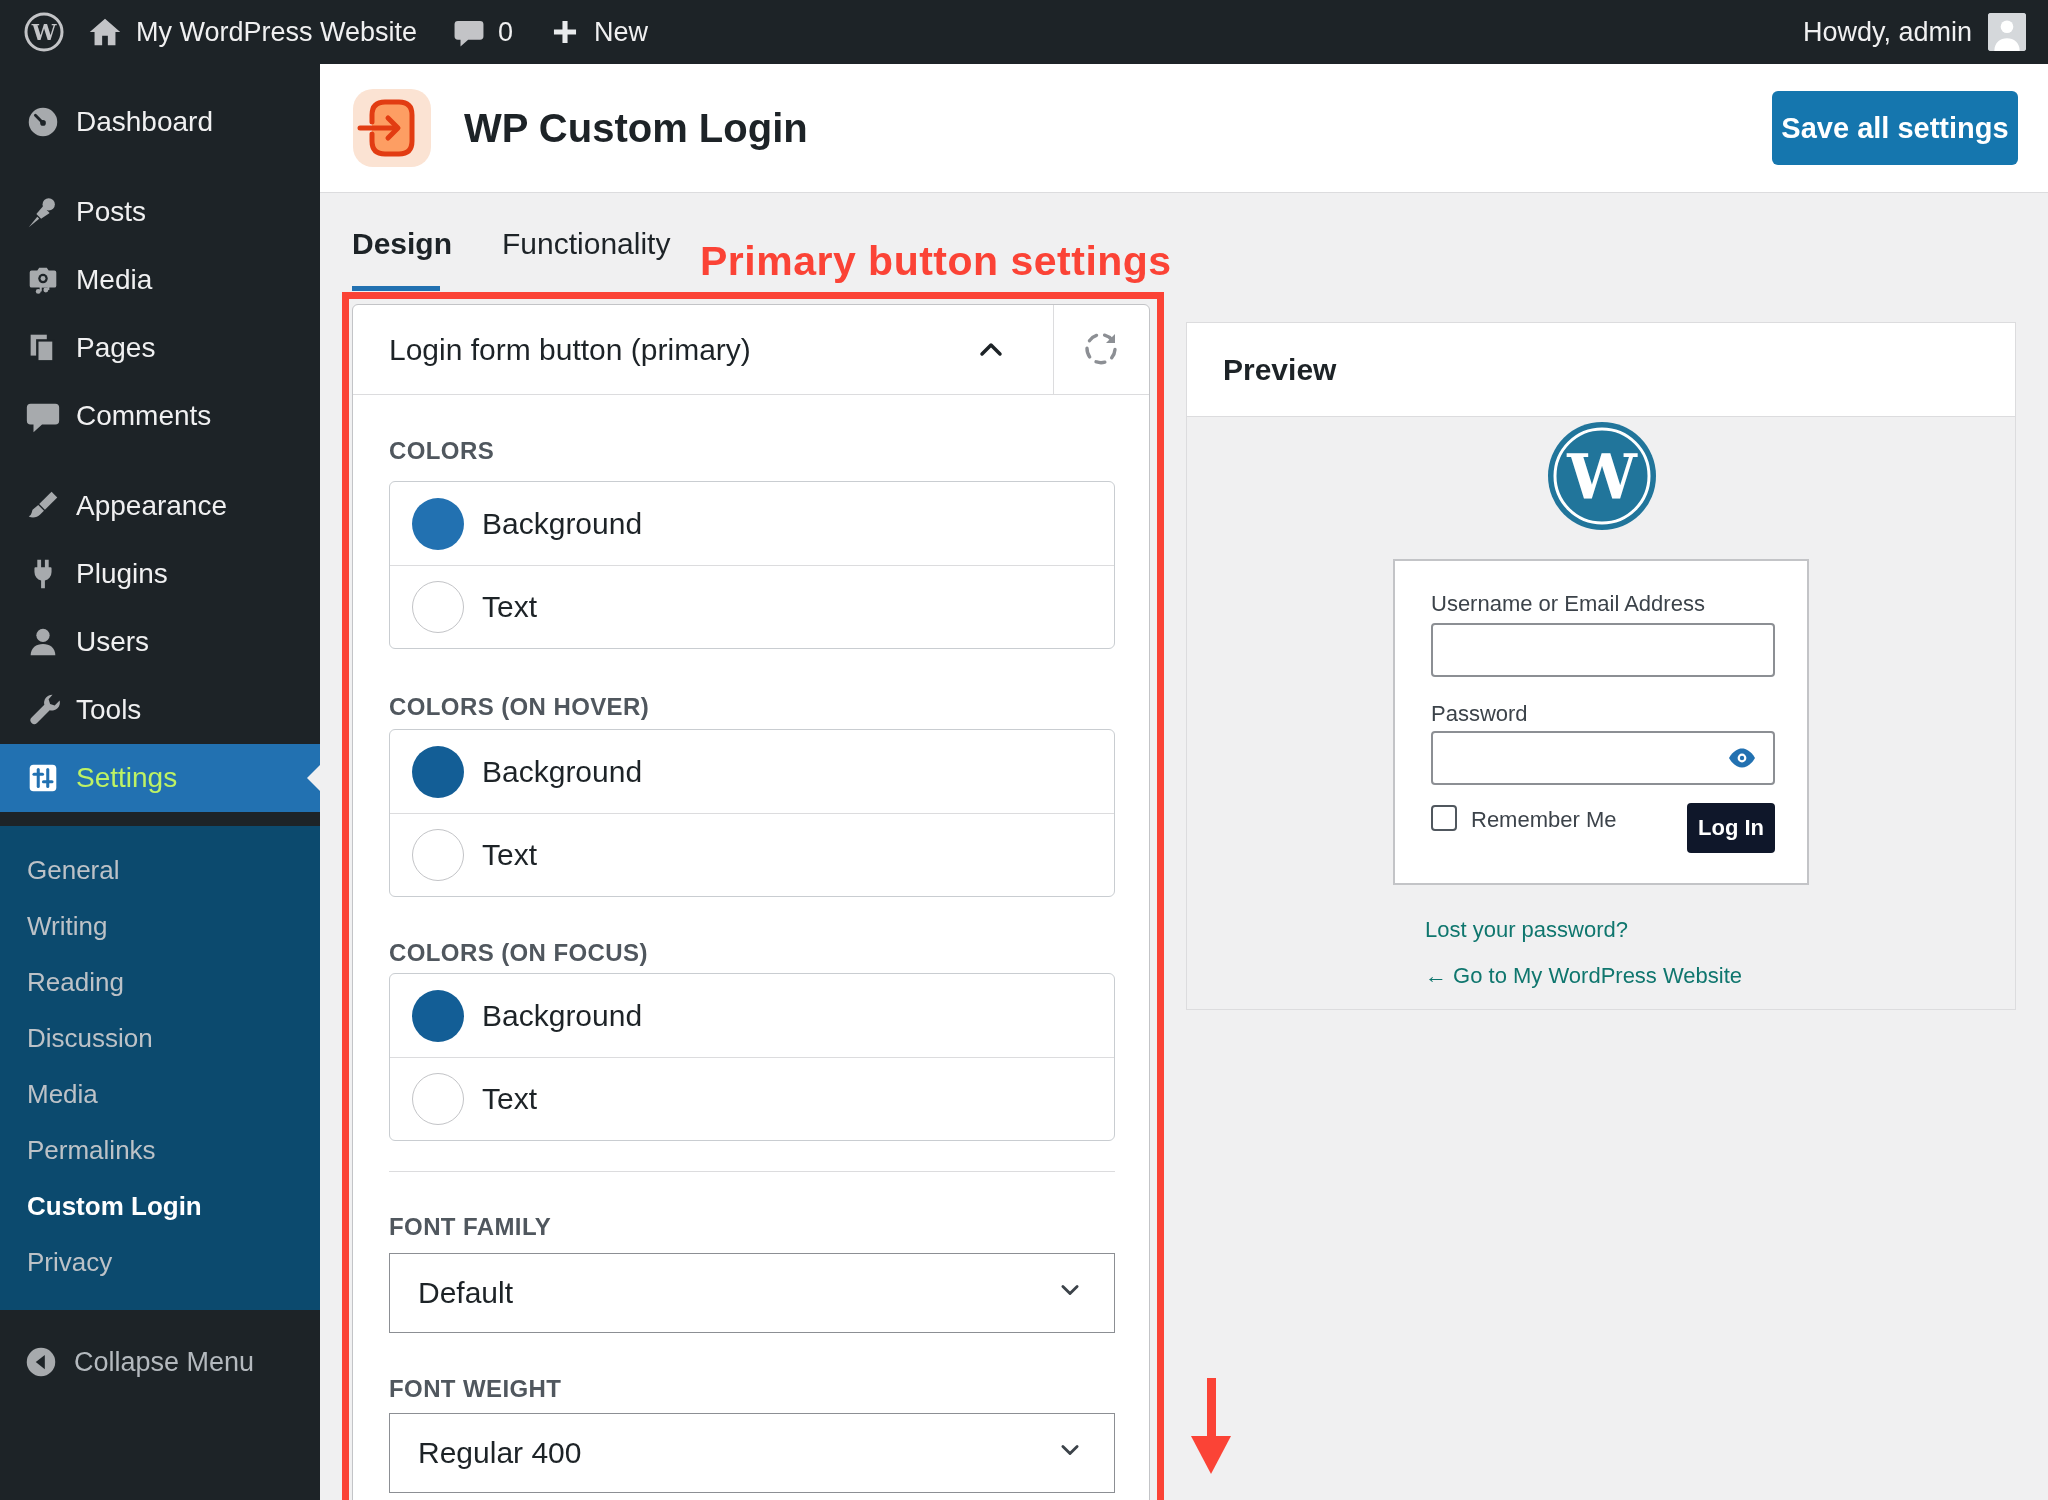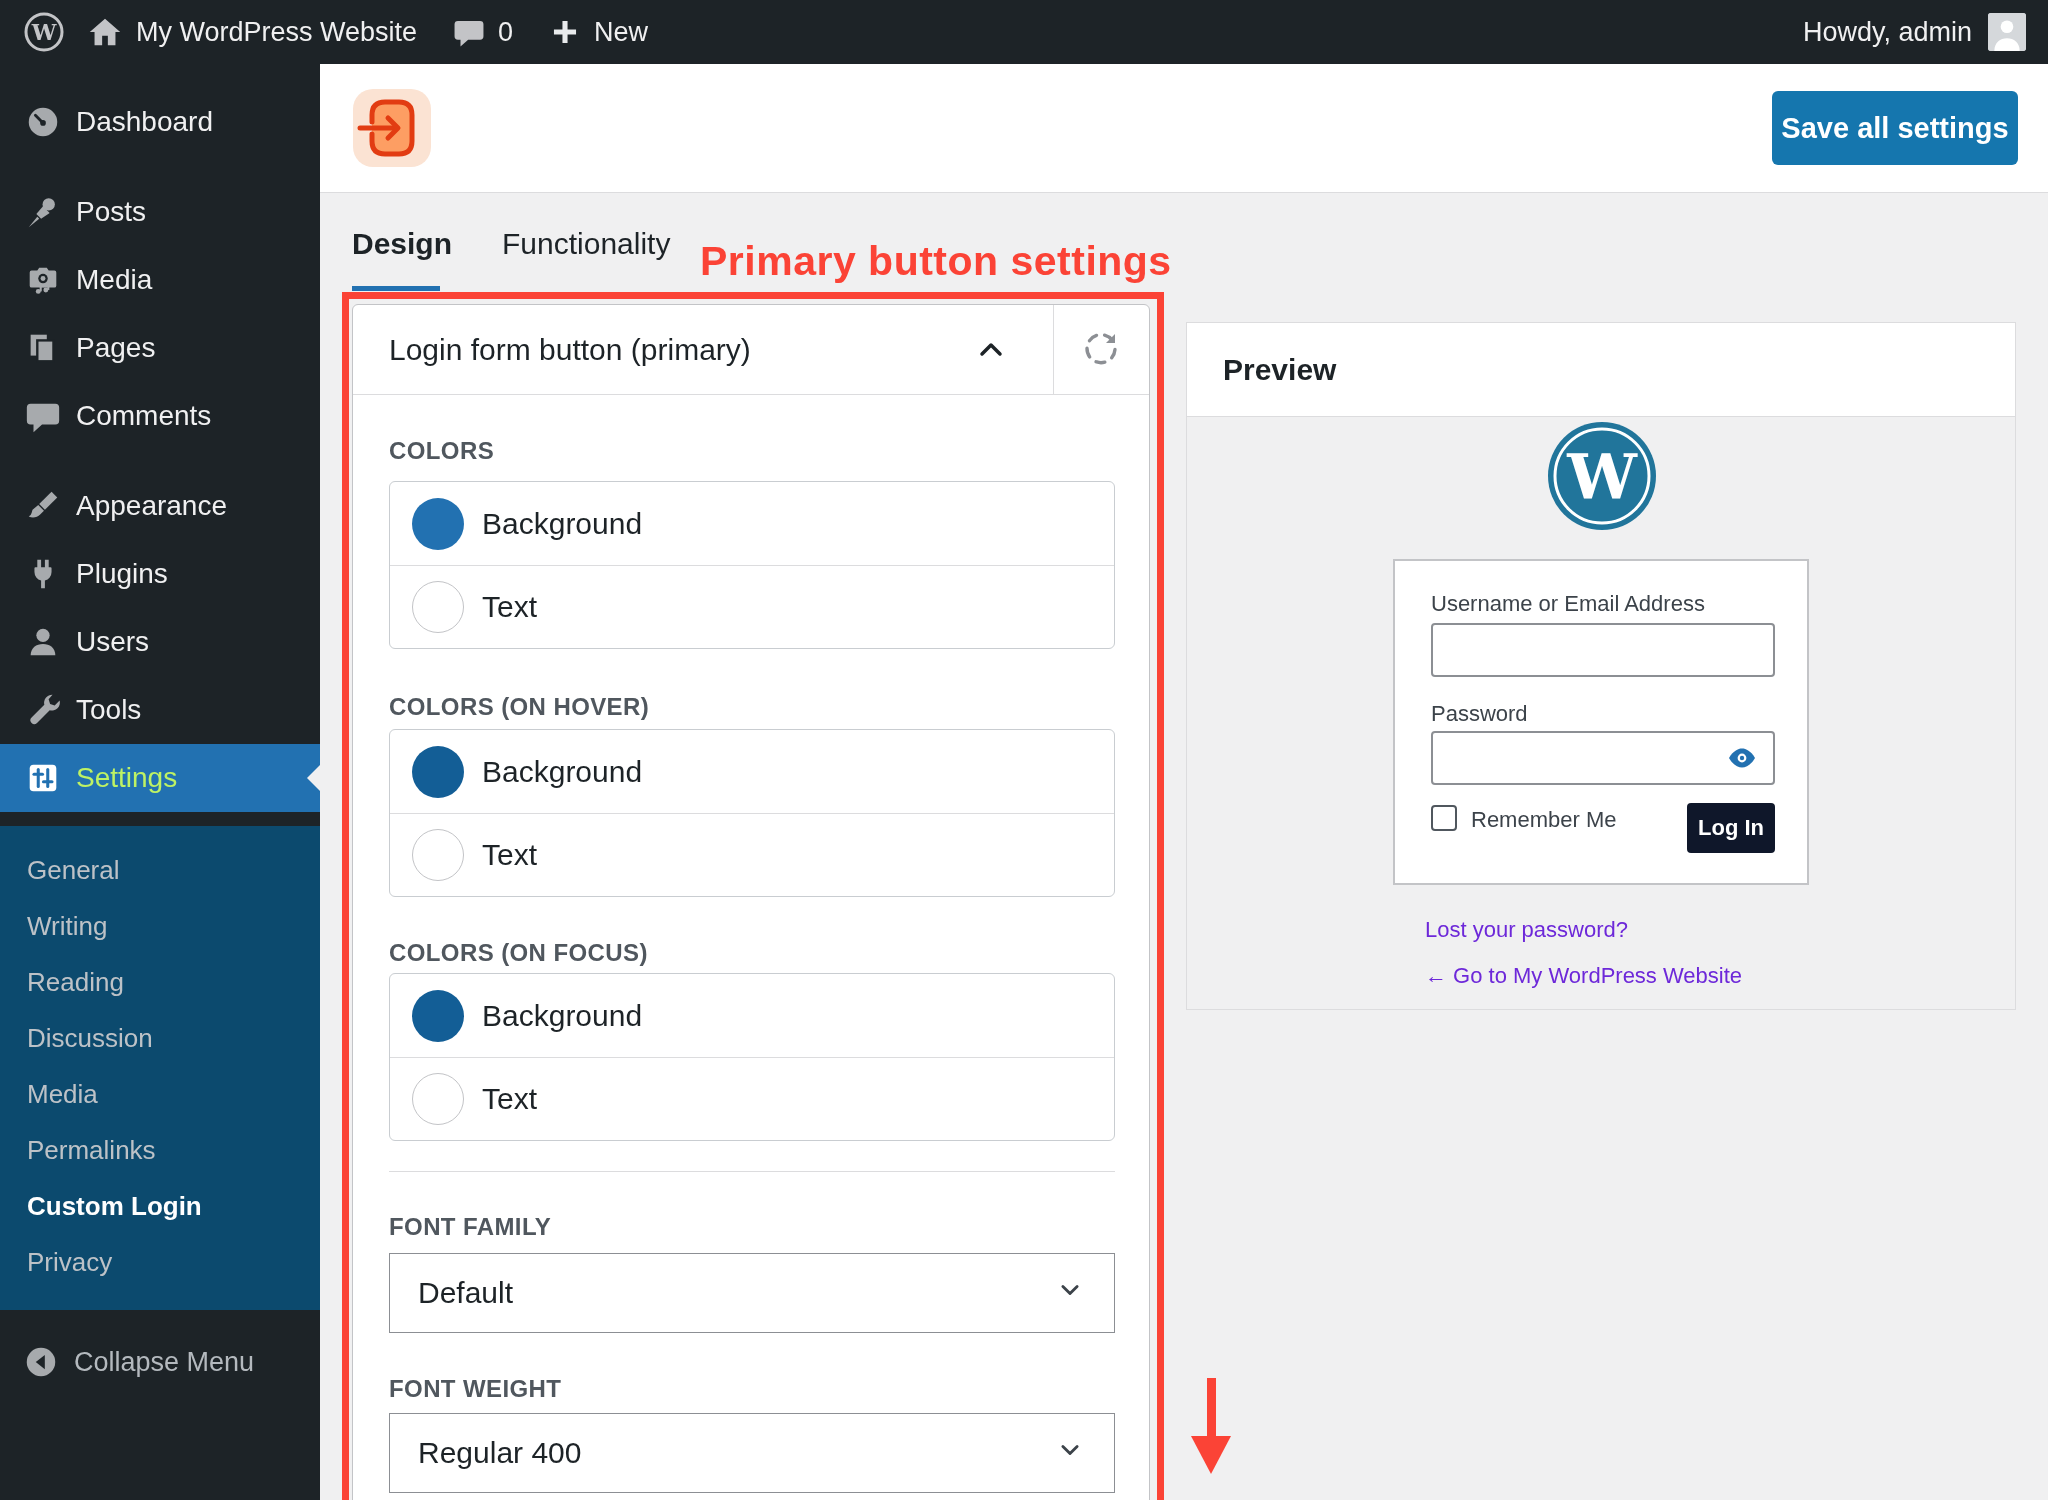--- a/index.html
+++ b/index.html
@@ -75,21 +75,21 @@
   .preview-title { position:absolute; left:36px; top:0; height:94px; display:flex; align-items:center; font-size:30px; font-weight:600; color:#1d2327; }
   .wp-logo-big { position:absolute; left:359px; top:97px; width:112px; height:112px; }
   .login-form { position:absolute; left:206px; top:236px; width:416px; height:326px; background:#fff; border:2px solid #c3c4c7; }
   .fl-label { position:absolute; left:36px; font-size:22px; color:#3c434a; }
   .f-input { position:absolute; left:36px; width:344px; height:54px; background:#fff; border:2px solid #8c8f94; border-radius:4px; }
   .eye { position:absolute; right:16px; top:14px; width:30px; height:22px; cursor:pointer; }
   .checkbox { position:absolute; left:36px; top:244px; width:26px; height:26px; border:2px solid #50575e; border-radius:4px; background:#fff; cursor:pointer; }
   .remember { position:absolute; left:76px; top:246px; font-size:22px; color:#3c434a; }
   .login-btn { position:absolute; right:32px; top:242px; width:88px; height:50px; background:#0f172a; border:none; border-radius:4px;
                color:#fff; font-size:22px; font-weight:600; cursor:pointer; font-family:"Liberation Sans","DejaVu Sans",sans-serif; }
-  .pv-link { position:absolute; left:238px; font-size:22px; color:#6d28d9; cursor:pointer; }
+  .pv-link { position:absolute; left:238px; font-size:22px; color:#0f766e; cursor:pointer; }
 </style>
 </head>
 <body>
 
 <div class="app">
 
   <div class="adminbar">
     <span class="item" style="left:22px">
       <svg width="44" height="44" viewBox="0 0 44 44">
         <circle cx="22" cy="22" r="18" fill="none" stroke="#c3c4c7" stroke-width="3"></circle>
@@ -267,20 +267,21 @@
   <div class="content-header">
     <span class="plugin-icon">
       <svg width="80" height="80" viewBox="0 0 80 80">
         <rect x="1" y="1" width="78" height="78" rx="20" fill="#fbe3d3"></rect>
         <rect x="20" y="14" width="40" height="52" rx="13" fill="#fd9e63"></rect>
         <path d="M20 34 L20 27 Q20 14 33 14 L47 14 Q60 14 60 27 L60 53 Q60 66 47 66 L33 66 Q20 66 20 53 L20 46" fill="none" stroke="#e23c12" stroke-width="5" stroke-linecap="round"></path>
         <line x1="8" y1="40" x2="44" y2="40" stroke="#e23c12" stroke-width="5" stroke-linecap="round"></line>
         <path d="M36 30 L46 40 L36 50" fill="none" stroke="#e23c12" stroke-width="5" stroke-linecap="round" stroke-linejoin="round"></path>
       </svg>
     </span>
+    <h1 class="page-title">WP Custom Login</h1>
     <button class="save-btn">Save all settings</button>
   </div>
 
   <div class="tab tab-design">Design</div>
   <div class="tab tab-functionality">Functionality</div>
   <div class="tab-underline"></div>
 
   <div class="anno-text">Primary button settings</div>
   <div class="anno-rect"></div>
   <div class="anno-arrow-shaft"></div>

